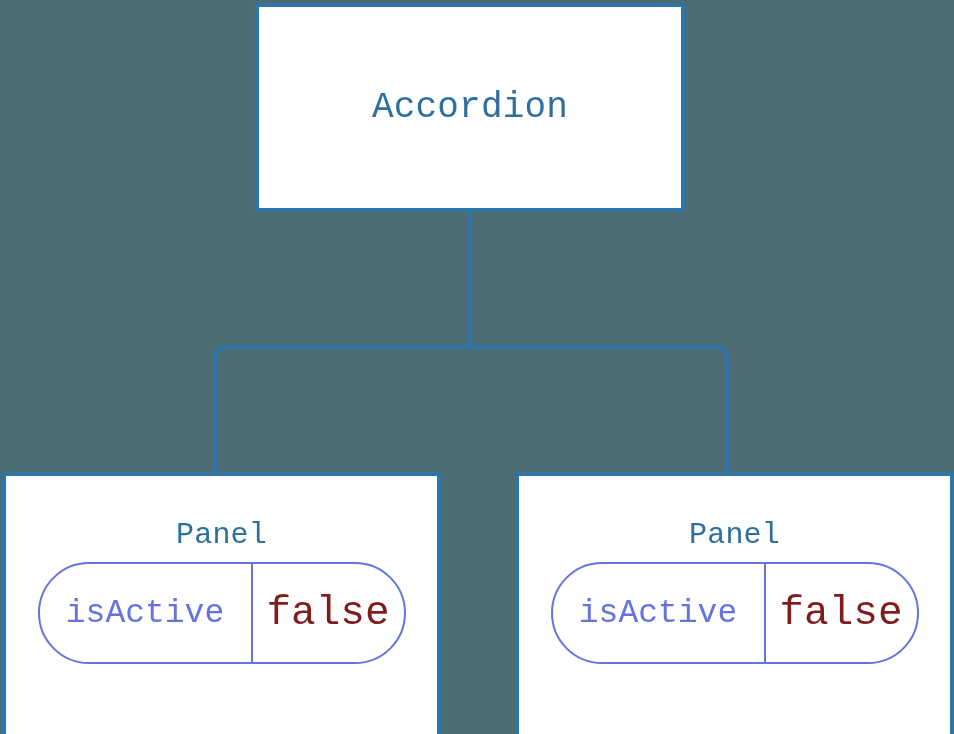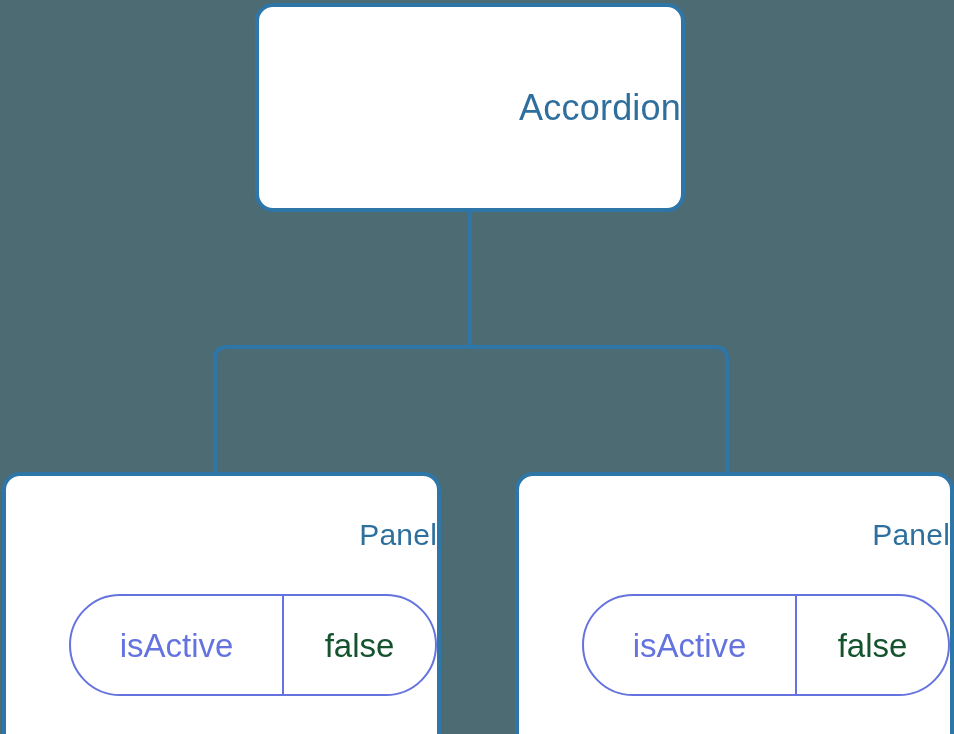--- a/index.html
+++ b/index.html
@@ -31,25 +31,26 @@
     z-index: 1;
     pointer-events: none;
   }
 
   
   .node {
     position: absolute;
     z-index: 2;
     background: #ffffff;
     border: 4px solid #2e75a8;
-    border-radius: 18px;
+    border-radius: 3px;
     box-sizing: border-box;
     display: flex;
     flex-direction: column;
-    align-items: flex-end;
+    align-items: center;
+    font-family: Liberation Mono, monospace;
   }
 
   #node-accordion {
     left: 255px;
     top: 3px;
     width: 430px;
     height: 209px;
     justify-content: center;
   }
 
@@ -78,21 +79,21 @@
     line-height: 1;
     letter-spacing: 0.2px;
     white-space: nowrap;
   }
   .node-title.sub {
     font-size: 30px;
   }
 
   
   .prop-pill {
-    margin-top: 44px;
+    margin-top: 12px;
     width: 368px;
     height: 102px;
     border: 2px solid #6473de;
     border-radius: 51px;
     box-sizing: border-box;
     display: flex;
     align-items: stretch;
     background: transparent;
     overflow: hidden;
   }
@@ -106,22 +107,22 @@
     color: #6473de;
     font-size: 33px;
     line-height: 1;
     white-space: nowrap;
   }
   .prop-val {
     flex: 1;
     display: flex;
     align-items: center;
     justify-content: center;
-    color: #14532d;
-    font-size: 33px;
+    color: #7f1d1d;
+    font-size: 41px;
     line-height: 1;
     white-space: nowrap;
   }
 </style>
 </head>
 <body>
 
 <div id="canvas">
 
   <svg id="connectors" viewBox="0 0 954 734" width="954" height="734" xmlns="http://www.w3.org/2000/svg">

